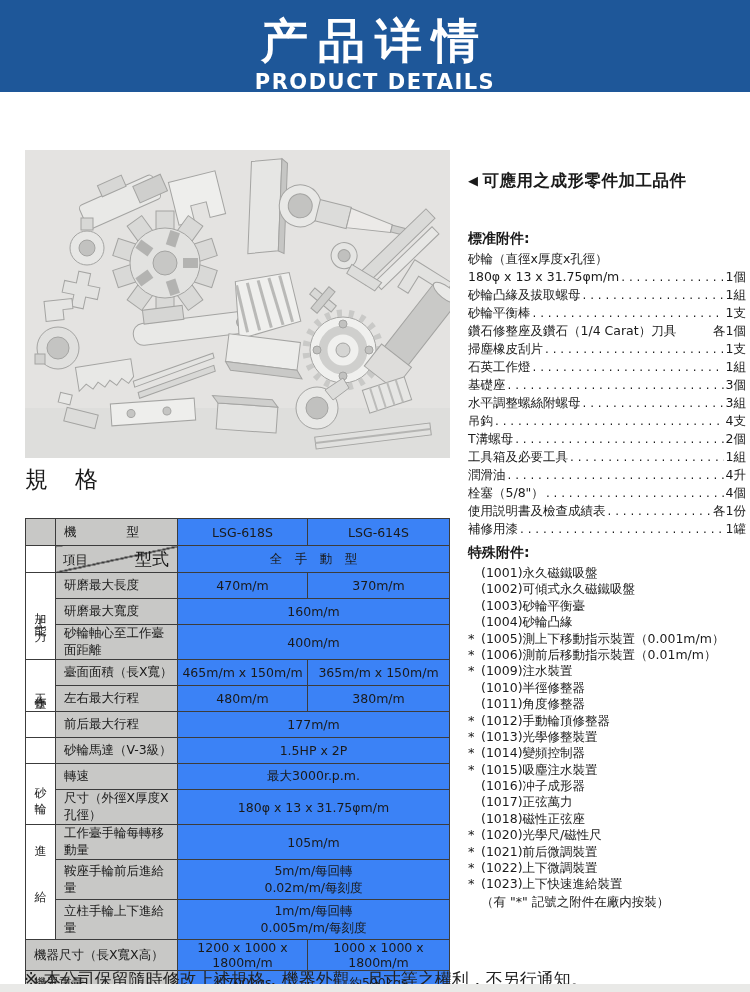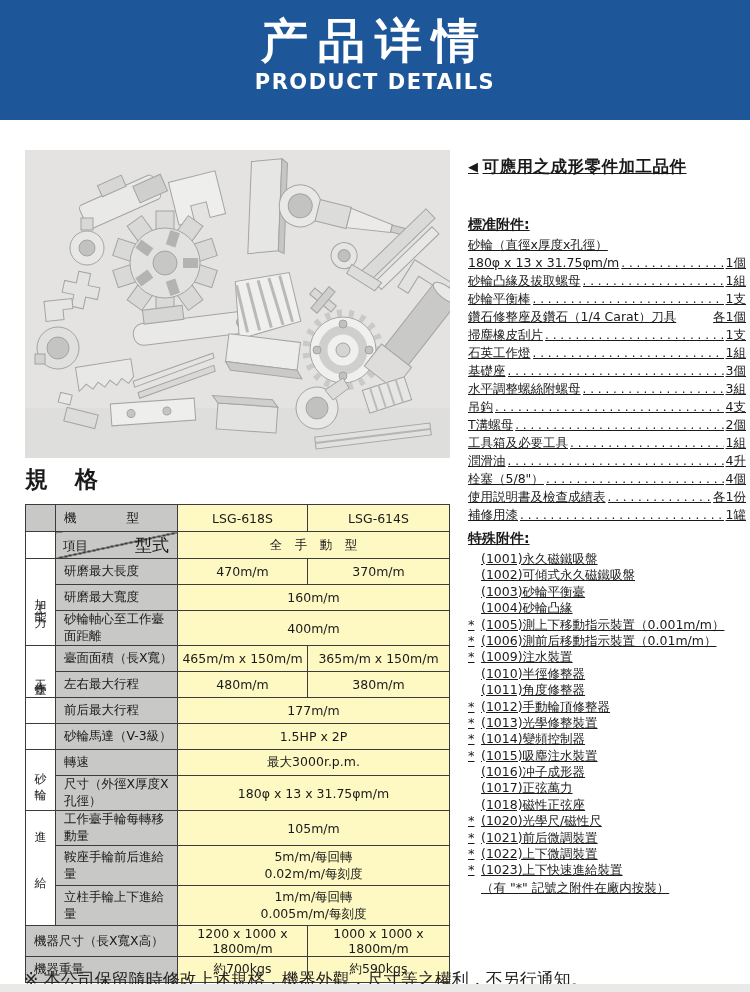--- a/index.html
+++ b/index.html
@@ -10,38 +10,38 @@
   }
   *{margin:0;padding:0;box-sizing:border-box;}
   html,body{width:750px;}
   body{
     font-family:"DejaVu Sans","Liberation Sans",sans-serif;
     background:#ffffff;color:#1a1a1a;
     width:750px;height:992px;position:relative;overflow:hidden;
   }
   
   .banner{
-    position:absolute;left:0;top:0;width:750px;height:120px;
+    position:absolute;left:0;top:0;width:750px;height:92px;
     background:var(--blue);color:#ffffff;text-align:center;
   }
   .banner h1{
     font-size:47px;font-weight:bold;letter-spacing:10px;
     padding-top:13px;line-height:1.2;
   }
   .banner .sub{
     font-size:21px;font-weight:bold;letter-spacing:1.5px;margin-top:1px;
   }
   
   .photo{
     position:absolute;left:25px;top:150px;width:425px;height:308px;
     background:var(--photo-bg);
   }
   .photo svg{display:block;}
   
-  .right-col{position:absolute;left:468px;top:156px;width:278px;text-decoration:underline;}
+  .right-col{position:absolute;left:468px;top:170px;width:278px;}
   .applicable{font-size:16.5px;font-weight:bold;letter-spacing:.5px;white-space:nowrap;}
   .applicable .tri{font-size:13px;margin-right:4px;vertical-align:1px;}
   .subhead{font-size:14px;font-weight:bold;}
   .std-head{margin-top:38px;}
   .acc-list{margin-top:3px;}
   .acc-row{display:flex;align-items:baseline;height:18px;font-size:12.5px;white-space:nowrap;}
   .acc-name{flex:0 0 auto;}
   .leader{flex:1 1 auto;overflow:hidden;min-width:4px;margin:0 2px;}
   .leader::after{
     content:". . . . . . . . . . . . . . . . . . . . . . . . . . . . . . . . . . . . . .";
@@ -49,32 +49,32 @@
   }
   .no-dots .leader::after{content:"";}
   .acc-qty{flex:0 0 auto;text-align:right;}
   .special{margin-top:5px;}
   .sp-list{margin-top:3px;}
   .sp-row{display:flex;height:16.4px;font-size:12.5px;white-space:nowrap;}
   .sp-star{flex:0 0 13px;font-size:13px;}
   .sp-note{font-size:12.5px;margin-top:1px;padding-left:13px;white-space:nowrap;}
   
   .specs{position:absolute;left:25px;top:464px;width:424px;}
-  .specs h2{font-size:23px;font-weight:bold;letter-spacing:2px;margin-bottom:9px;}
+  .specs h2{font-size:23px;font-weight:normal;letter-spacing:2px;margin-bottom:23px;}
   table{border-collapse:collapse;table-layout:fixed;width:424px;}
   td{
     border:1px solid var(--border);font-size:12.5px;
     text-align:center;vertical-align:middle;height:26px;padding:0 3px;
     overflow:hidden;
   }
   tr.hrow td{height:27px;}
   tr.dbl td{height:40px;}
   td.lbl{text-align:left;padding-left:8px;background:var(--gray);}
   td.gray{background:var(--gray);}
-  td.val{background:#fef9c3;text-align:center;}
+  td.val{background:#3b82f6;text-align:center;}
   td.nwc{background:#ffffff;padding:0;}
   .vert{
     writing-mode:vertical-rl;text-orientation:upright;
     display:inline-block;font-size:12px;letter-spacing:2px;line-height:1;
   }
   .ls6{letter-spacing:6px;}
   .ls16{letter-spacing:16px;}
   .ls46{letter-spacing:46px;}
   .ls0{letter-spacing:1px;font-size:11.5px;}
   td.pre{white-space:pre-line;line-height:1.3;}

